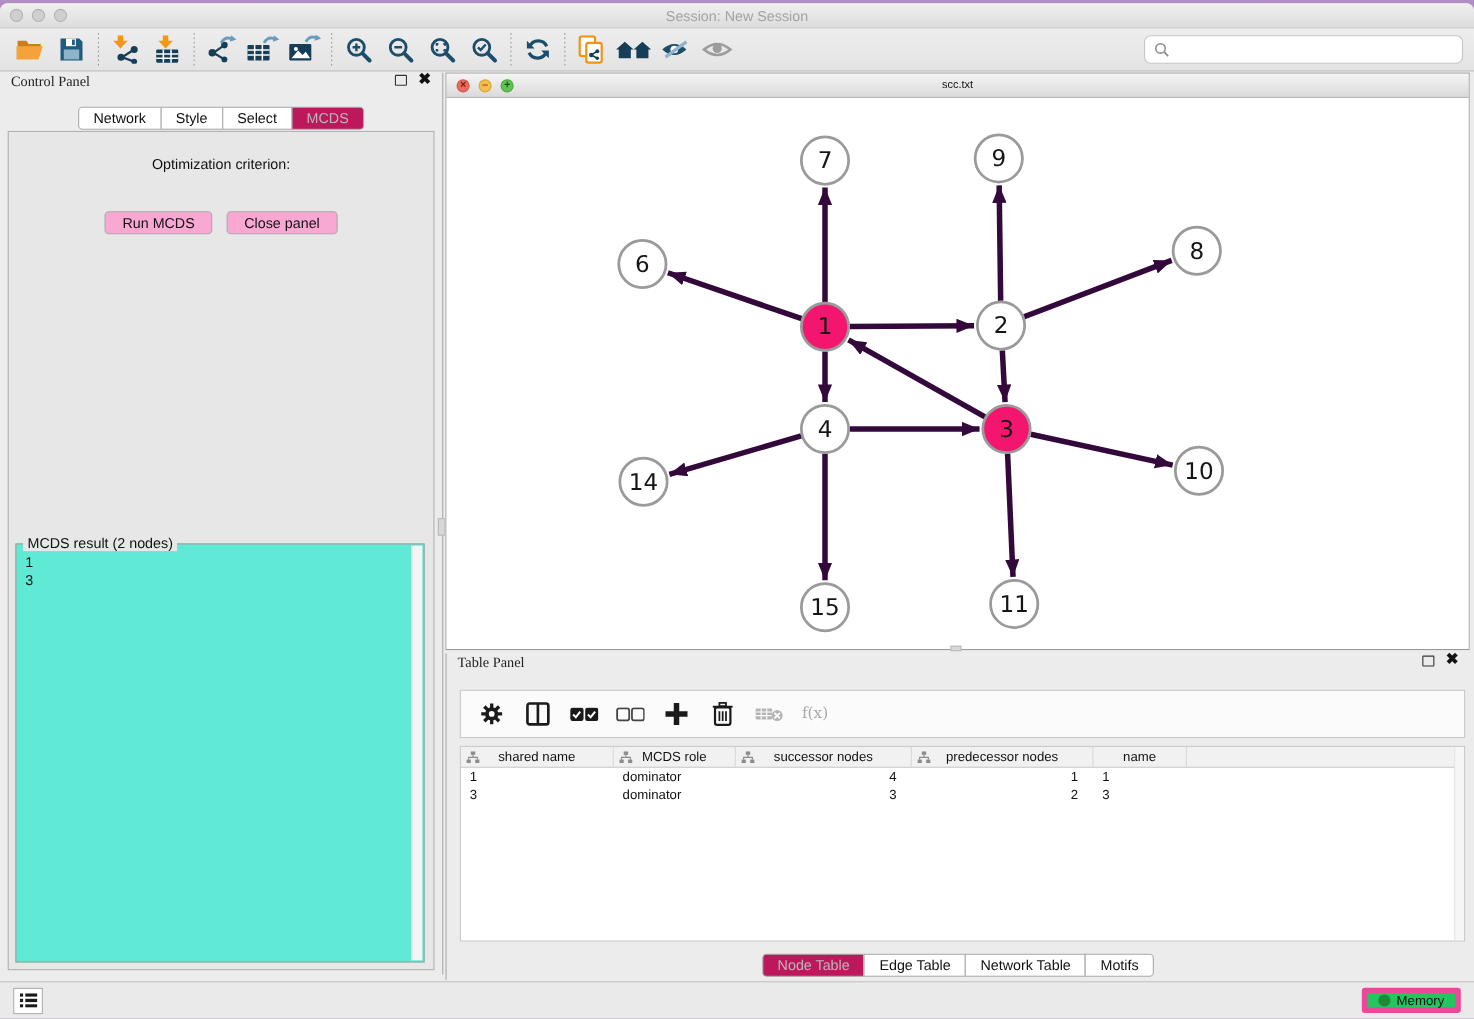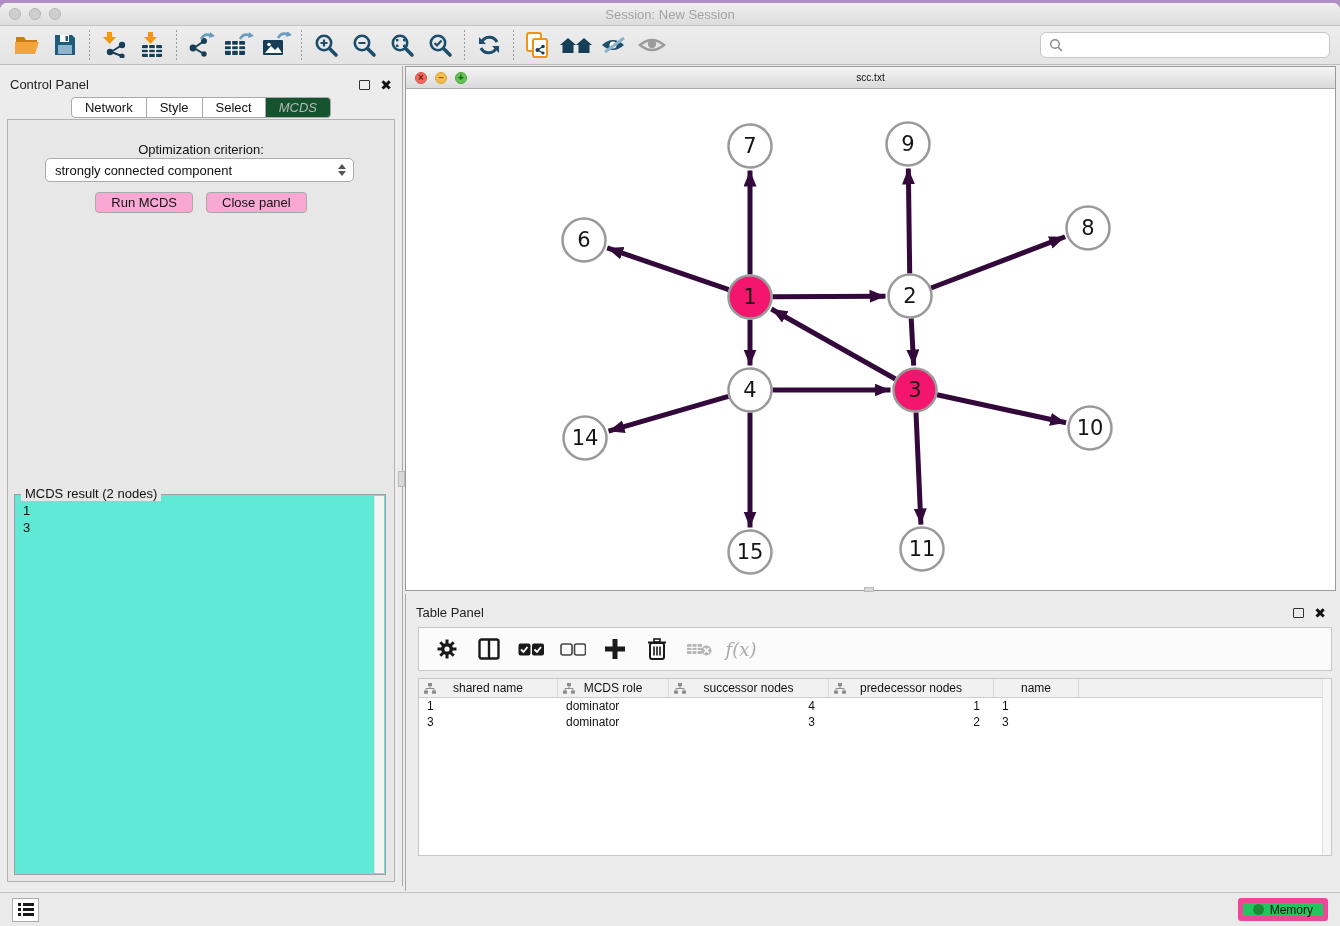--- a/index.html
+++ b/index.html
@@ -36,32 +36,32 @@
   .tgroup { display:flex; align-items:center; gap:4px; }
   .search-box { margin-left:auto; width:290px; height:26px; background:#fff;
     border:1px solid #c6c6c6; border-radius:6px; display:flex; align-items:center;
     padding:0 8px; gap:5px; }
   .search-box input { border:none; outline:none; flex:1; font-size:13px;
     font-family:inherit; background:transparent; }
 
   
   .control-panel { position:absolute; left:0; top:63px; width:403px; height:820px;
     background:#ececec; border-right:1px solid #a9a9a9; }
-  .panel-header { height:26px; display:flex; align-items:flex-end; padding:0 10px; }
+  .panel-header { height:26px; display:flex; align-items:flex-start; padding:0 10px;font-family:Liberation Serif, serif; }
   .panel-header .ptitle { font-size:13px; color:#222; }
   .panel-hbtns { margin-left:auto; display:flex; gap:10px; align-items:center; }
   .float-glyph { width:11px; height:10px; border:1.5px solid #333; border-radius:1px; }
   .close-glyph { font-size:14px; font-weight:bold; color:#111; line-height:1; }
 
   .tabset { display:flex; justify-content:center; }
   .tab { background:#fff; border:1px solid #a9a9a9; margin-left:-1px;
     font-size:13px; padding:2px 13px; color:#111; white-space:nowrap; }
   .tab:first-child { border-radius:4px 0 0 4px; margin-left:0; }
   .tab:last-child { border-radius:0 4px 4px 0; }
-  .tab.sel { background:#14532d; color:#b9b9b9;font-style:italic; }
+  .tab.sel { background:#be185d; color:#b9b9b9; }
 
   .cp-tabs { position:absolute; left:0; right:0; top:31px; }
   .cp-body { position:absolute; left:7px; right:7px; top:53px; bottom:4px;
     border:1px solid #b2b2b2; background:#e7e7e7; }
   .opt-label { margin-top:22px; text-align:center; font-size:13px; color:#111; }
   .dropdown { position:absolute; left:37px; right:40px; top:38px; height:24px;
     background:#fff; border:1px solid #ababab; border-radius:5px;
     display:flex; align-items:center; padding:0 4px 0 9px; }
   .dropdown .ddval { flex:1; font-size:13px; color:#111; }
   .stepper { display:flex; flex-direction:column; gap:2px; padding-right:3px; }
@@ -98,22 +98,22 @@
   .splitter-handle-h { position:absolute; left:458px; bottom:-2px; width:10px; height:5px;
     background:#d8d8d8; border:1px solid #bbb; }
 
   
   .table-panel { position:absolute; left:405px; top:591px; width:931px; height:297px;
     background:#ececec; border-left:1px solid #a9a9a9; }
   .tp-toolbar { position:absolute; left:12px; right:4px; top:33px; height:44px;
     background:#fbfbfb; border:1px solid #c7c7c7;
     display:flex; align-items:center; gap:14px; padding:0 14px; }
   .tp-tool { width:28px; height:28px; display:flex; align-items:center; justify-content:center; }
-  .fx-label { font-family:"DejaVu Serif","Liberation Serif",serif; font-style:italic;
-    font-size:18px; color:#a9a9a9; }
+  .fx-label { font-family:"DejaVu Serif","Liberation Serif",serif; 
+    font-size:14px; color:#a9a9a9; }
   .tp-table { position:absolute; left:12px; right:4px; top:84px; height:178px;
     background:#fff; border:1px solid #c7c7c7; overflow:hidden; }
   .thead { display:flex; background:#f1f1f1; border-bottom:1px solid #cdcdcd; height:19px; }
   .th { display:flex; align-items:center; justify-content:center; gap:6px;
     font-size:12px; color:#111; border-right:1px solid #d9d9d9; position:relative;text-align:center; }
   .th svg { position:absolute; left:5px; }
   .trow { display:flex; height:16px; align-items:center; }
   .td { font-size:12px; color:#111; padding:0 8px; white-space:nowrap; }
   .c0{width:139px;} .c1{width:111px;} .c2{width:160px;} .c3{width:165px;} .c4{width:85px;}
   .num { text-align:right; padding-right:14px; }
@@ -322,27 +322,20 @@
       </span>
     </div>
     <div class="tabset cp-tabs">
       <span class="tab">Network</span>
       <span class="tab">Style</span>
       <span class="tab">Select</span>
       <span class="tab sel">MCDS</span>
     </div>
     <div class="cp-body">
       <div class="opt-label">Optimization criterion:</div>
-      <div class="dropdown">
-        <span class="ddval">strongly connected component</span>
-        <span class="stepper">
-          <i class="up"></i>
-            <i class="dn"></i>
-        </span>
-      </div>
       <div class="btn-row">
         <button class="pushbtn">Run MCDS</button>
         <button class="pushbtn">Close panel</button>
       </div>
       <div class="result-box">
         <span class="result-legend">MCDS result (2 nodes)</span>
         <div class="result-text">1
 3</div>
         <div class="result-scroll"></div>
       </div>
@@ -557,20 +550,26 @@
       <div class="trow">
         <div class="td c0">3</div>
         <div class="td c1">dominator</div>
         <div class="td c2 num">3</div>
         <div class="td c3 num">2</div>
         <div class="td c4">3</div>
       </div>
       <div class="tp-scroll"></div>
     </div>
 
+    <div class="tabset tp-tabs">
+      <span class="tab sel">Node Table</span>
+      <span class="tab">Edge Table</span>
+      <span class="tab">Network Table</span>
+      <span class="tab">Motifs</span>
+    </div>
   </div>
 
   <div class="status-bar">
     <div class="list-btn">
       <svg width="16" height="13" viewBox="0 0 16 13">
         <g fill="#1a1a1a">
           <rect x="0" y="0" width="3" height="3"></rect>
             <rect x="5" y="0" width="11" height="3"></rect>
           <rect x="0" y="5" width="3" height="3"></rect>
             <rect x="5" y="5" width="11" height="3"></rect>

